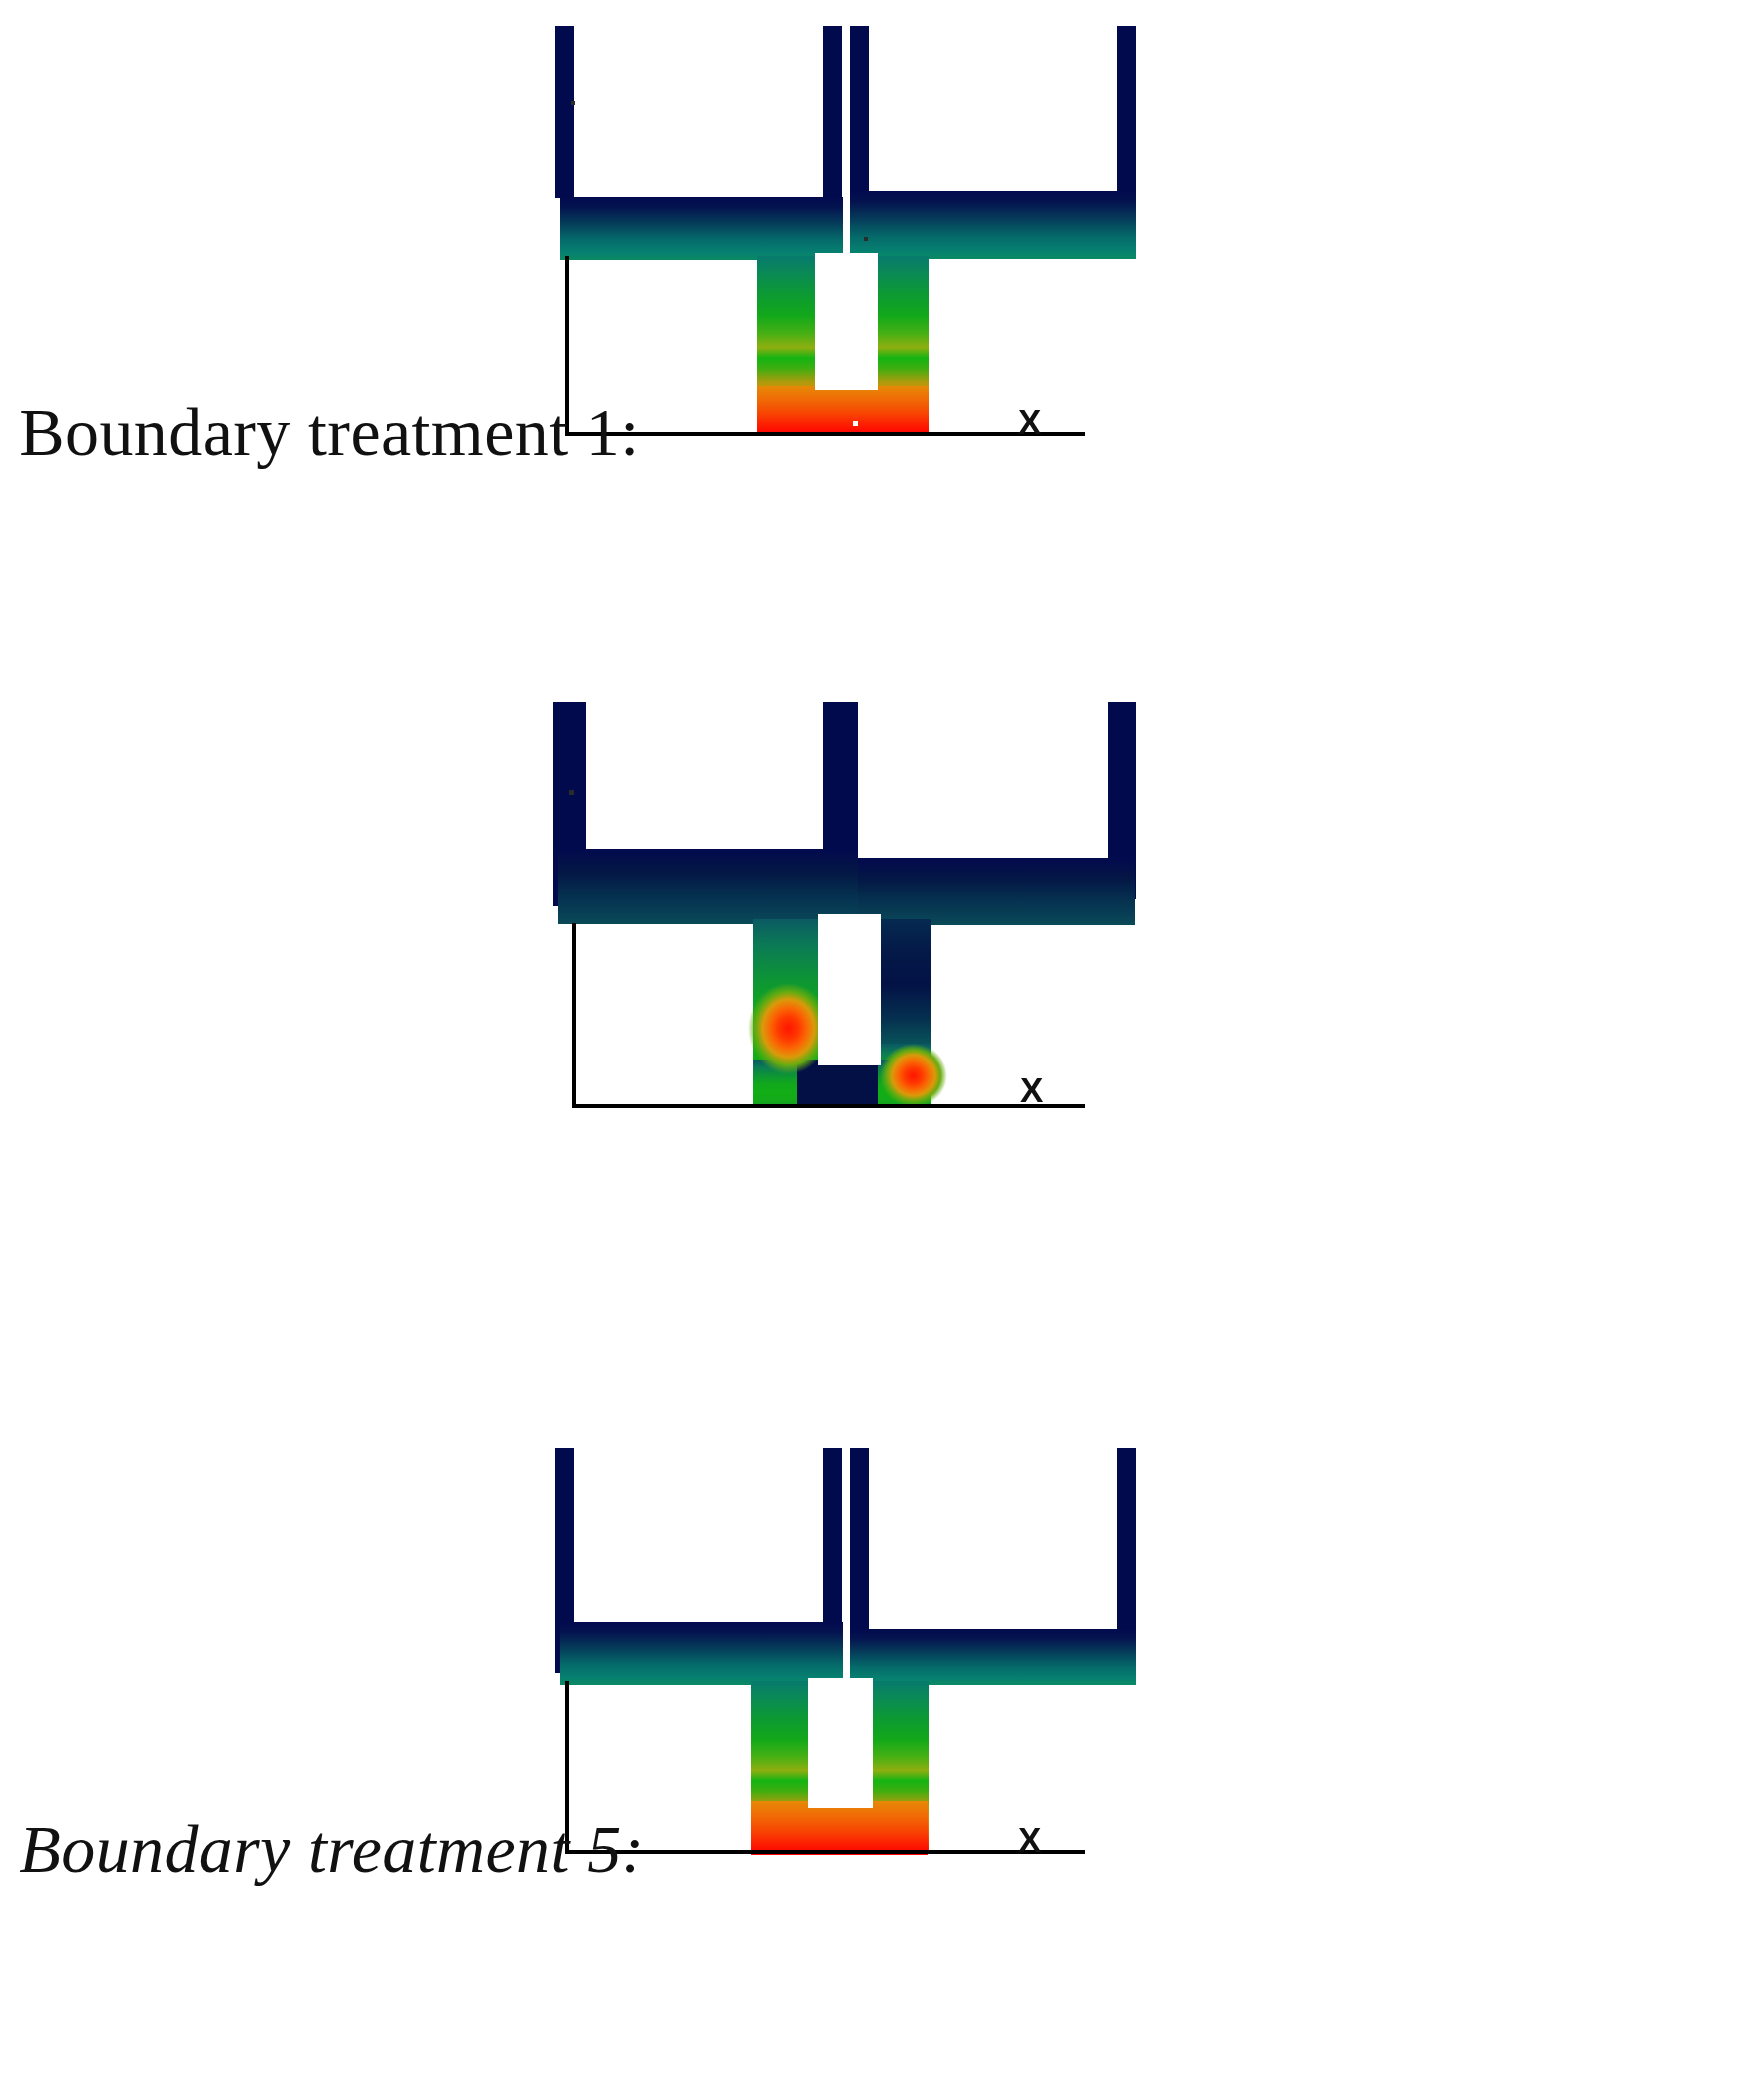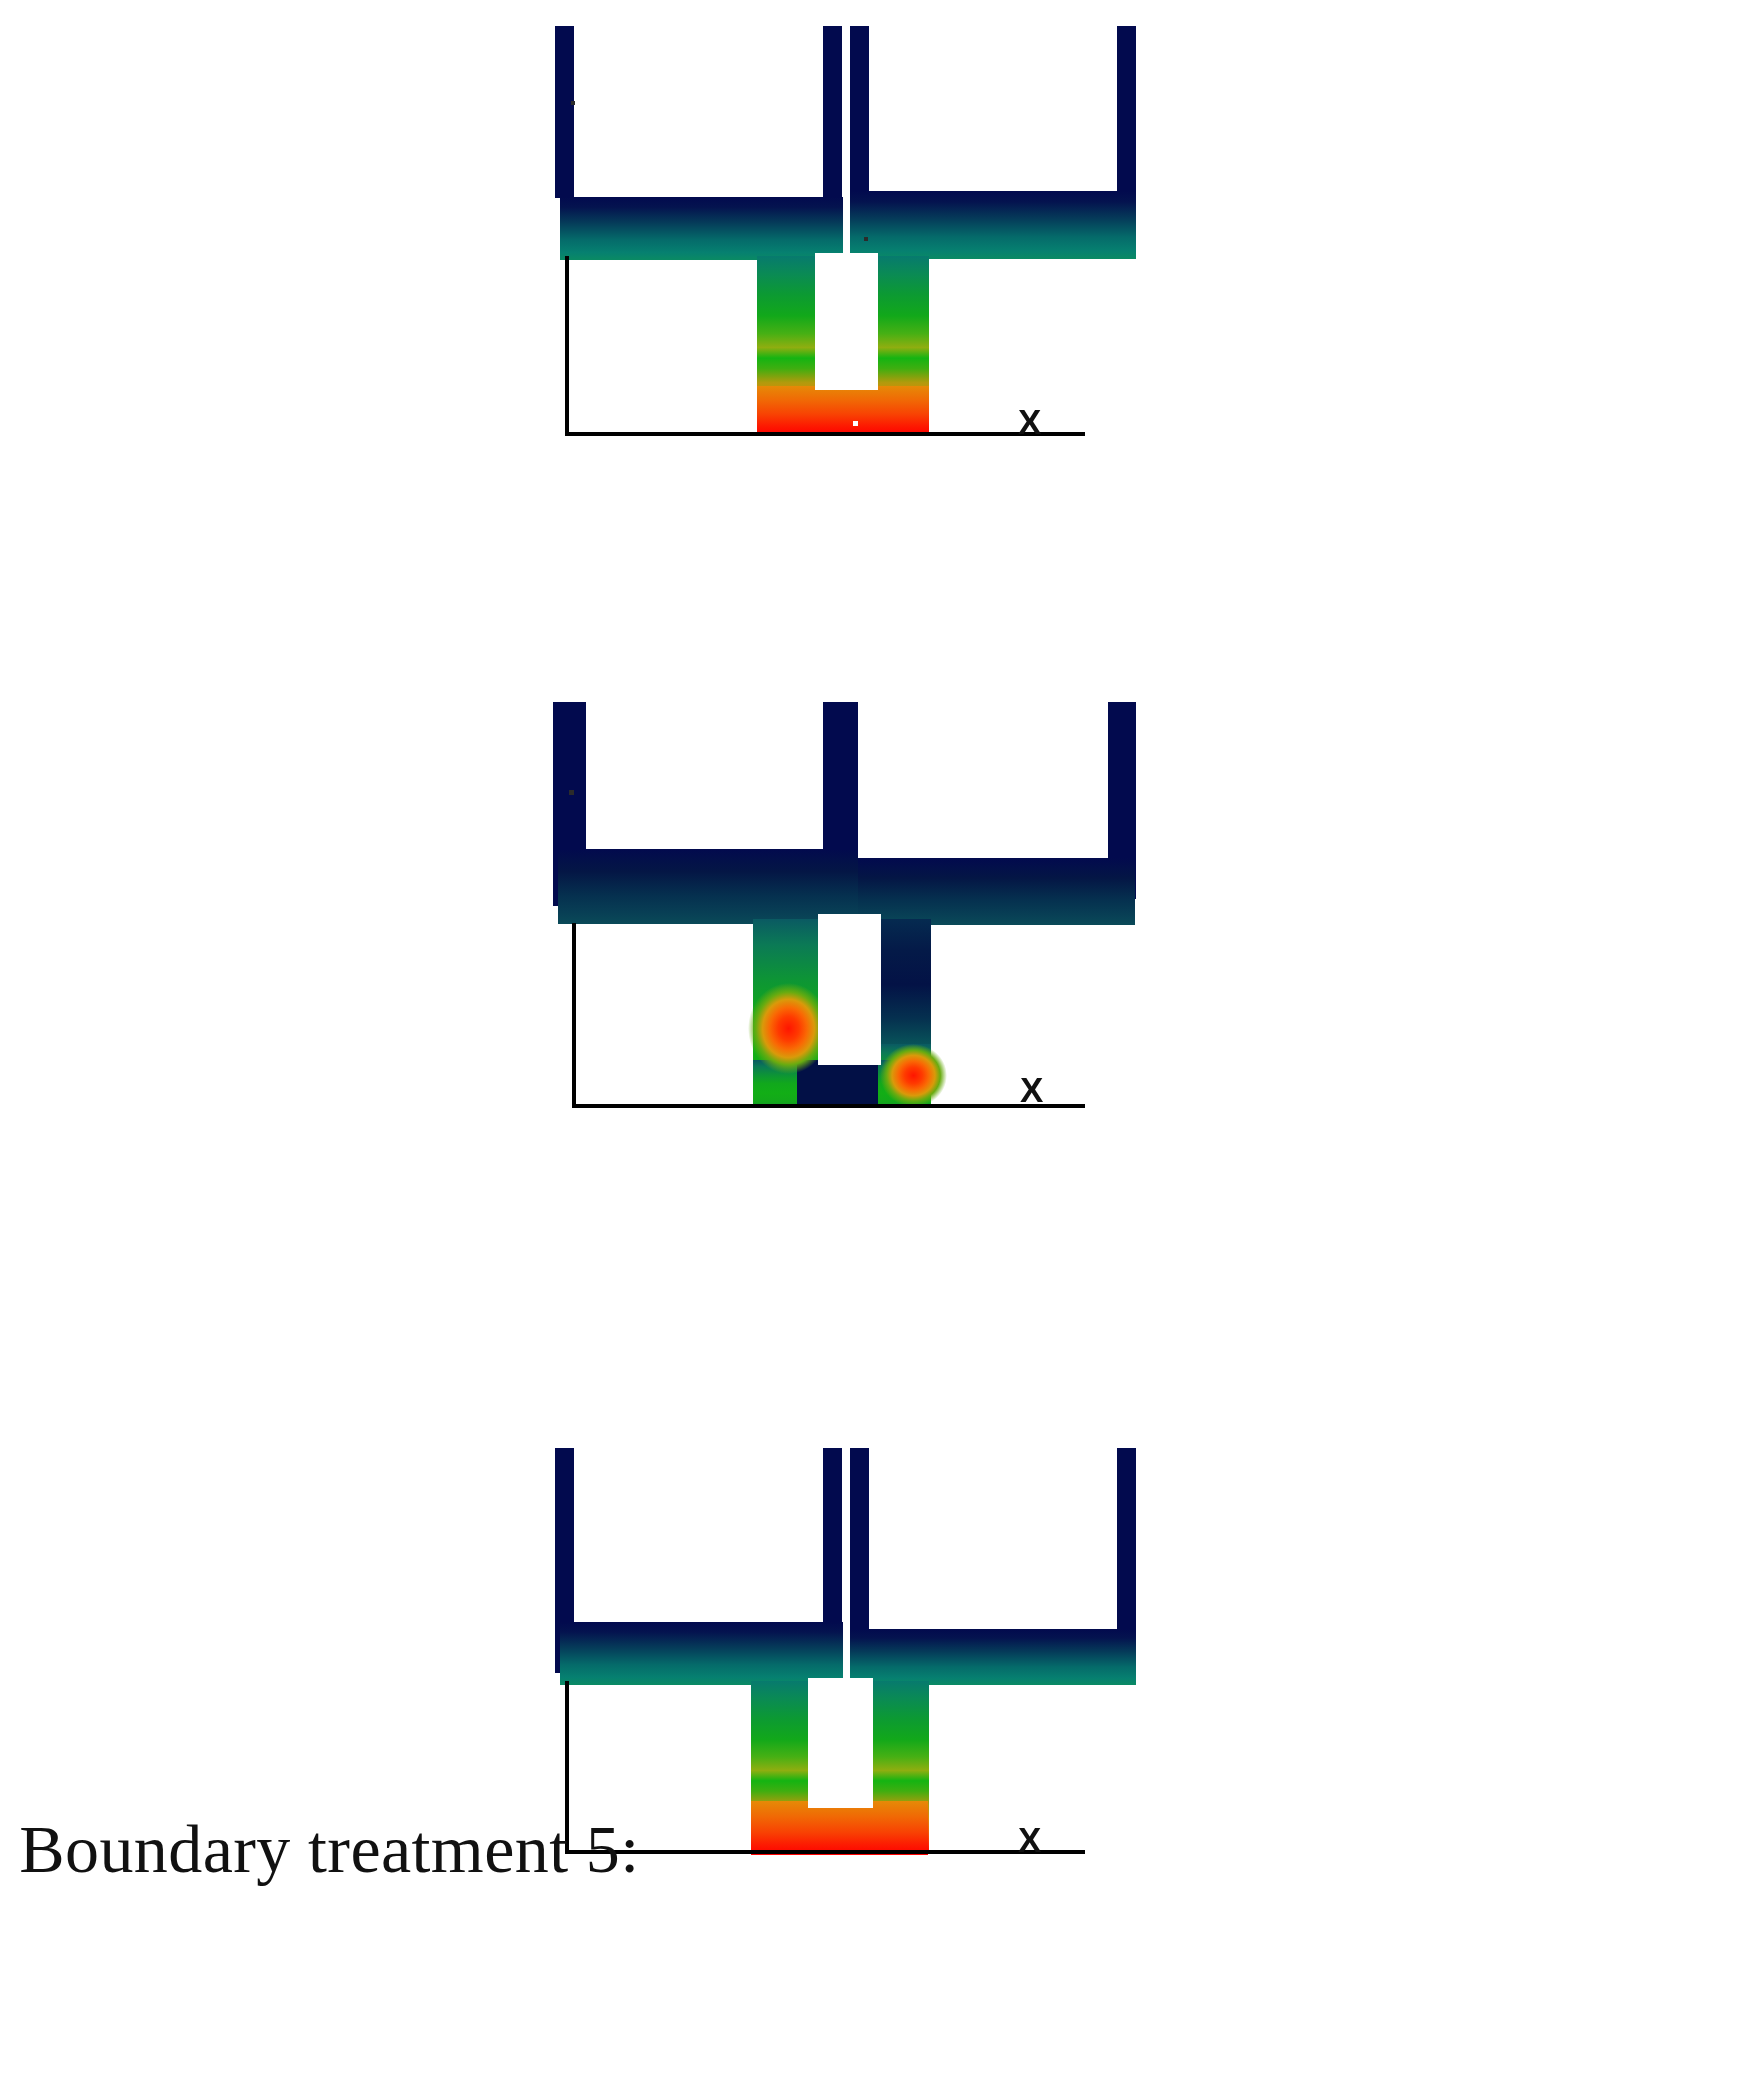--- a/index.html
+++ b/index.html
@@ -85,20 +85,21 @@
 
     <div class="speck" style="left:571px;top:101px;width:4.4px;height:4.4px;"></div>
     <div class="speck" style="left:864px;top:237px;width:4.4px;height:4.4px;"></div>
     <div class="speck-w" style="left:853px;top:421px;width:5.3px;height:5.3px;"></div>
 
     <div class="axis-v" style="left:565px;top:256px;height:179px;"></div>
     <div class="axis-h" style="left:565px;top:432px;width:520px;"></div>
 
     <div class="xmark" style="left:1018px;top:404px;">X</div>
 
+    <div class="label" style="top:393px;">Boundary treatment 1:</div>
   </div>
 </div>
 
 <div class="panel" style="top:693px;height:711px;">
   <div class="stage">
 
     <div class="riser" style="left:553px;top:8.8px;width:33px;height:204px;"></div>
     <div class="riser" style="left:823px;top:8.8px;width:35px;height:226px;"></div>
     <div class="riser" style="left:1108px;top:8.8px;width:28px;height:197px;"></div>
 
@@ -146,16 +147,16 @@
 
     <div class="void" style="left:808px;top:274px;width:65px;height:130px;"></div>
 
     <div class="speck-w" style="left:974px;top:219px;width:8.8px;height:5.3px;"></div>
 
     <div class="axis-v" style="left:565px;top:277px;height:172px;"></div>
     <div class="axis-h" style="left:565px;top:446px;width:520px;"></div>
 
     <div class="xmark" style="left:1018px;top:418px;">X</div>
 
-    <div class="label" style="top:406px;">Boundary treatment 5:</div>
+    <div class="label" style="top:406px;font-style:italic;">Boundary treatment 5:</div>
   </div>
 </div>
 
 
 </body></html>

